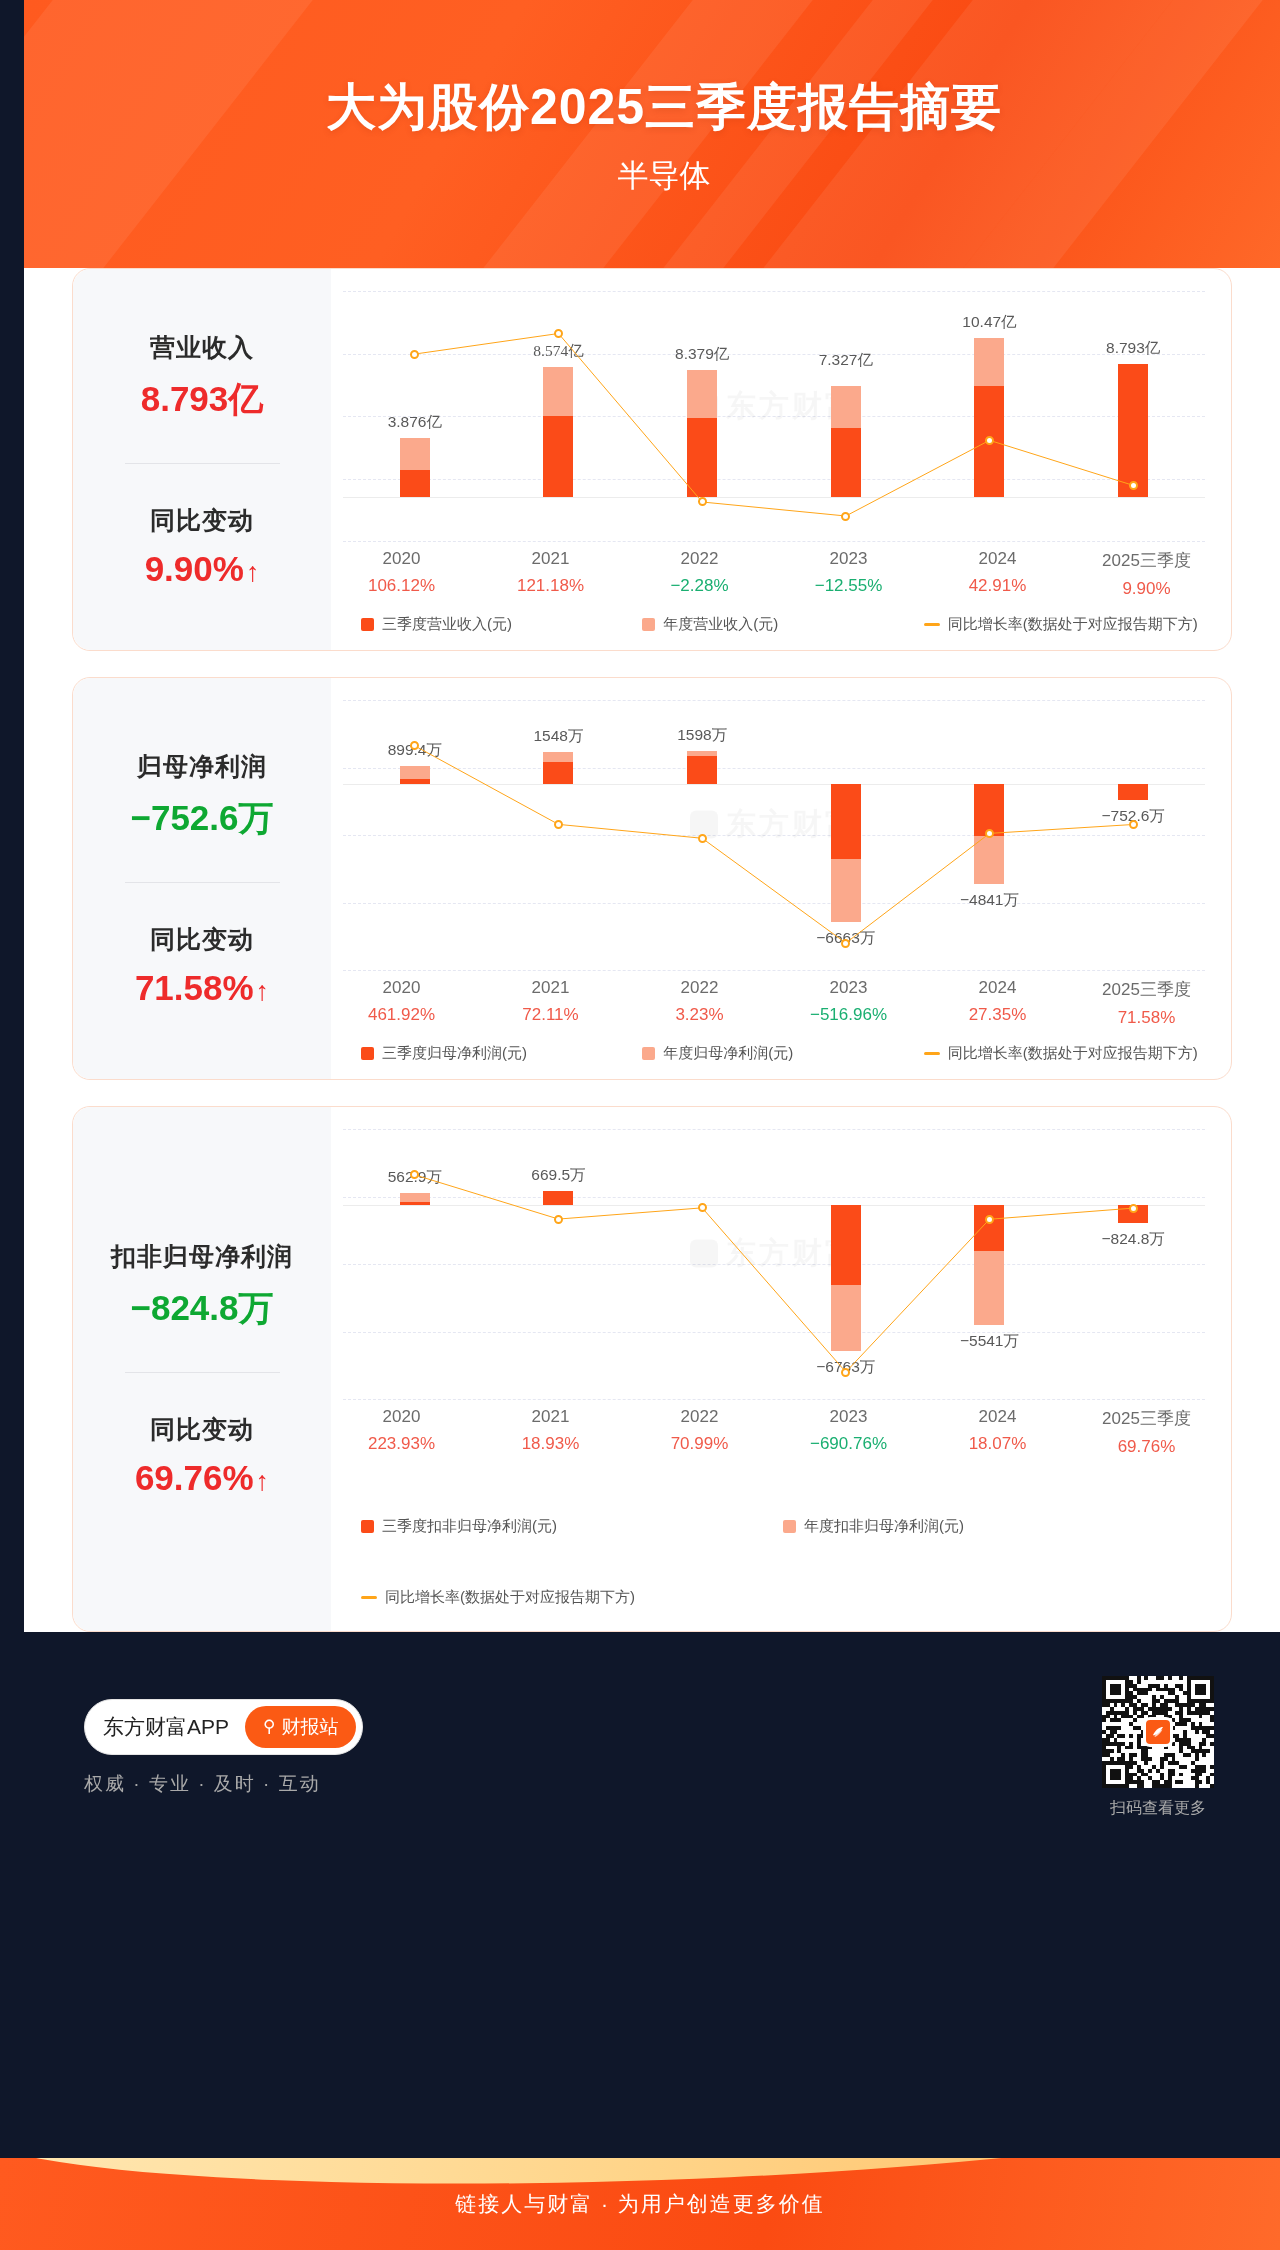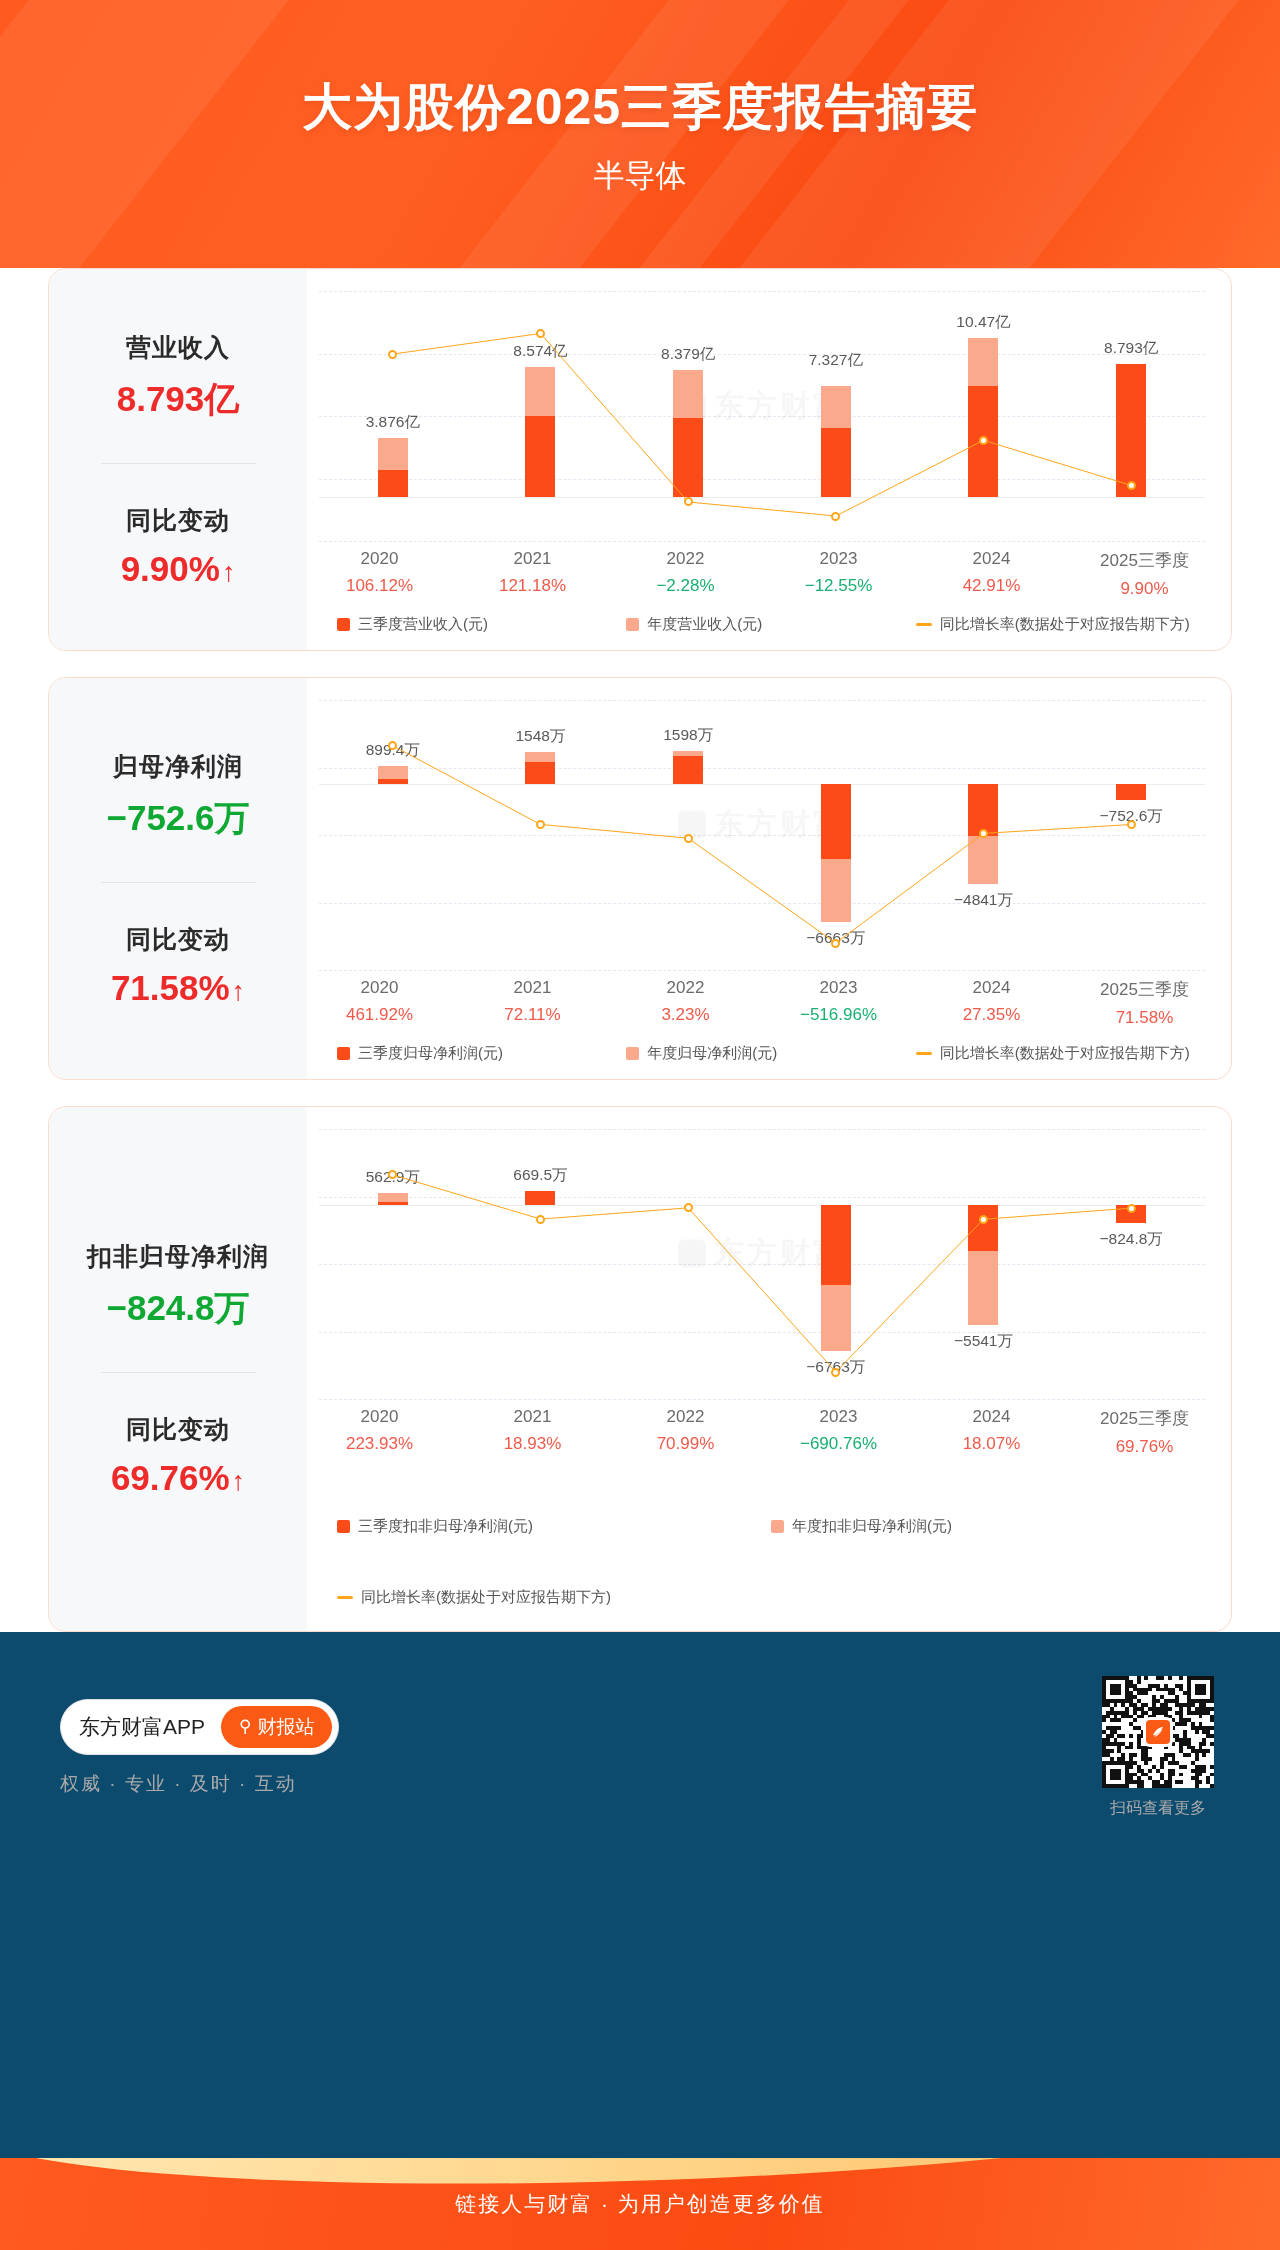--- a/index.html
+++ b/index.html
@@ -2,21 +2,21 @@
 <html><head>
 <meta charset="utf-8">
 <style>
   * { box-sizing: border-box; margin: 0; padding: 0; }
   html, body {
     width: 1280px; height: 2250px;
     font-family: "Liberation Sans", "DejaVu Sans", sans-serif;
     background: #ffffff;
     overflow: hidden;
   }
-  .page { position: relative; width: 1280px; height: 2250px; background: #0c4a6e; }
+  .page { position: relative; width: 1280px; height: 2250px; background: #0f172a; padding-left: 24px; }
 
   
   .header {
     position: relative;
     width: 1280px; height: 268px;
     background: linear-gradient(120deg, #ff5a1f 0%, #ff5f22 35%, #fa4a12 70%, #ff6a2a 100%);
     overflow: hidden;
   }
   .header .diag {
     position: absolute; background: rgba(255,255,255,0.07);
@@ -199,21 +199,21 @@
             <div class="watermark"><span class="wm-logo"></span>东方财富</div>
             <div class="plot" style="position: absolute; inset: 0px;">
               <div class="bar-group" style="left: 0%; width: 16.6667%;">
                 <div class="bar bar-y" style="top: 147.12px; height: 58.576px;"></div>
                 <div class="bar bar-q" style="top: 178.947px; height: 26.7491px;"></div>
                 <div class="bar-lbl" style="top: 121.12px;">3.876亿</div>
               </div>
               <div class="bar-group" style="left: 16.6667%; width: 16.6667%;">
                 <div class="bar bar-y" style="top: 76.1216px; height: 129.575px;"></div>
                 <div class="bar bar-q" style="top: 125.147px; height: 80.5496px;"></div>
-                <div class="bar-lbl" style="top: 50.1216px;">8.574亿</div>
+                <div class="bar-lbl" style="top: 50.1216px; font-family: Liberation Serif, serif;">8.574亿</div>
               </div>
               <div class="bar-group" style="left: 33.3333%; width: 16.6667%;">
                 <div class="bar bar-y" style="top: 79.0686px; height: 126.628px;"></div>
                 <div class="bar bar-q" style="top: 126.96px; height: 78.7361px;"></div>
                 <div class="bar-lbl" style="top: 53.0686px;">8.379亿</div>
               </div>
               <div class="bar-group" style="left: 50%; width: 16.6667%;">
                 <div class="bar bar-y" style="top: 94.9669px; height: 110.729px;"></div>
                 <div class="bar bar-q" style="top: 136.783px; height: 68.913px;"></div>
                 <div class="bar-lbl" style="top: 59px;">7.327亿</div>

